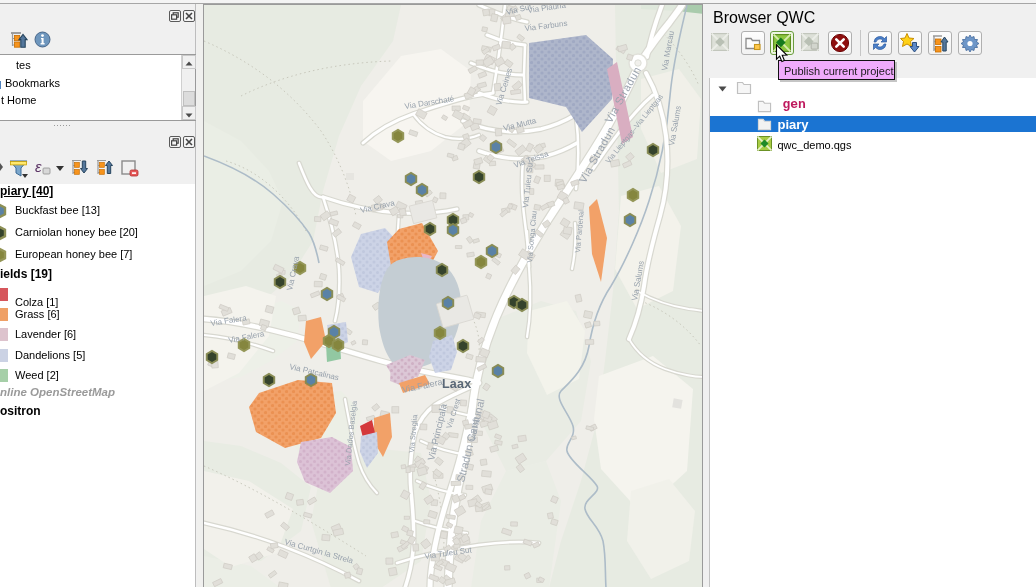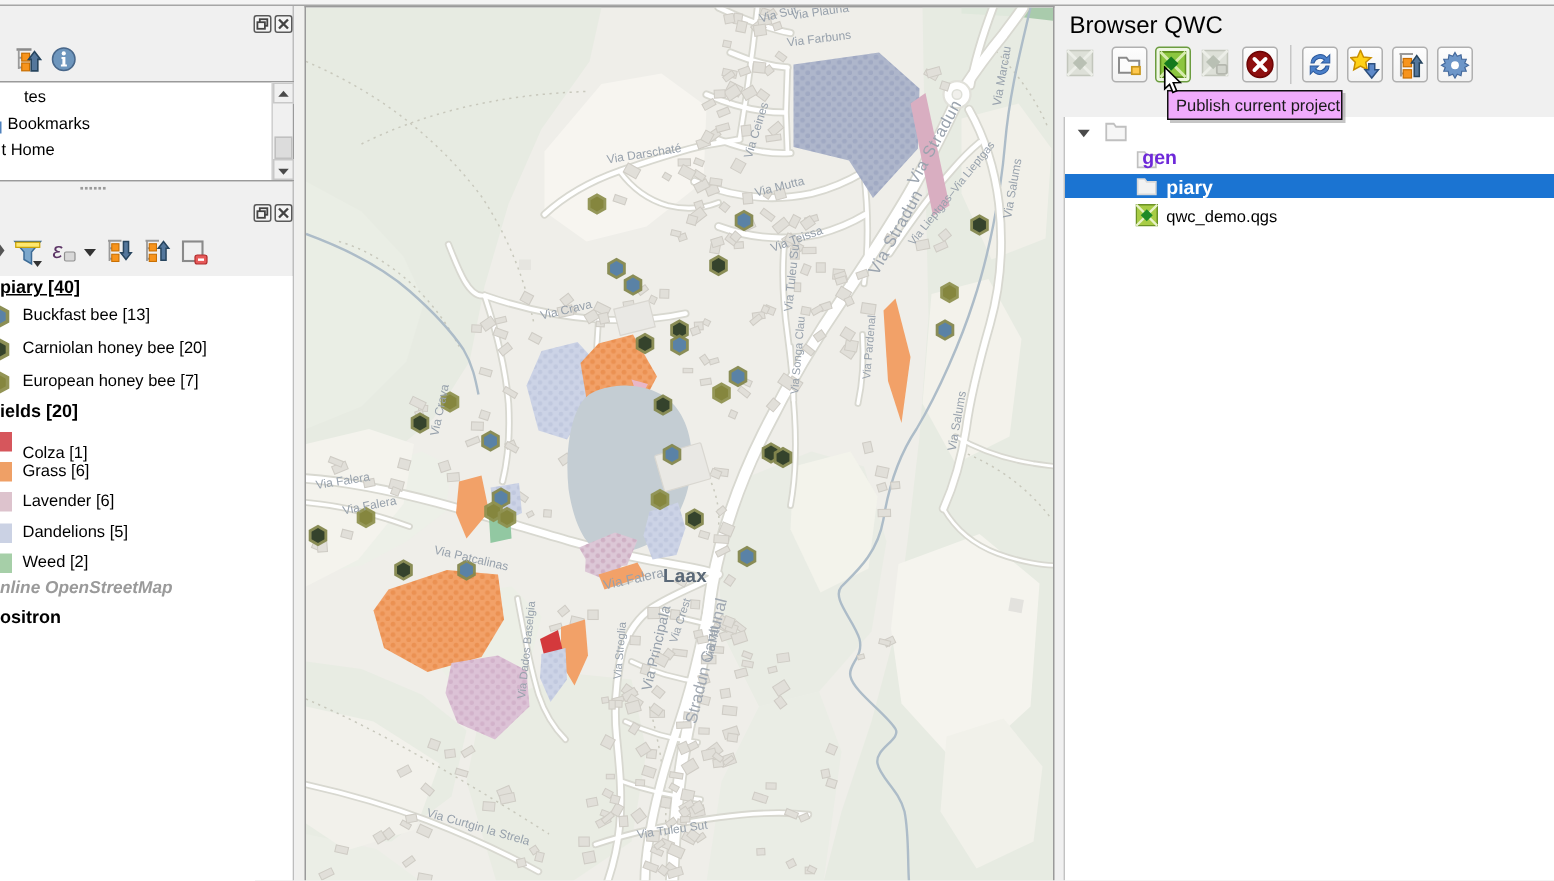--- a/index.html
+++ b/index.html
@@ -99,21 +99,21 @@
     <rect x="122" y="6" width="13" height="13" fill="none" stroke="#8a8a8a" stroke-width="1.4"></rect>
     <rect x="130" y="15" width="8" height="6" rx="1.5" fill="#e65959" stroke="#b02e2e" stroke-width="0.8"></rect>
     <rect x="132" y="17.3" width="4" height="1.6" fill="#fff"></rect>
   </svg>
 
   <div class="abs" style="left:0;top:180px;width:195px;height:403px;background:#fff;">
     <div class="treetxt" style="left:0;top:0px;font-weight:bold;text-decoration:underline;font-size:12px;">piary [40]</div>
     <div class="treetxt" style="left:15px;top:20px;text-align:right;">Buckfast bee [13]</div>
     <div class="treetxt" style="left:15px;top:42px;">Carniolan honey bee [20]</div>
     <div class="treetxt" style="left:15px;top:64px;">European honey bee [7]</div>
-    <div class="treetxt" style="left:0;top:83px;font-weight:bold;font-size:12px;">ields [20]</div>
+    <div class="treetxt" style="left:0;top:83px;font-weight:bold;font-size:12px;">ields [19]</div>
     <div class="treetxt" style="left:15px;top:112px;">Colza [1]</div>
     <div class="treetxt" style="left:15px;top:124px;">Grass [6]</div>
     <div class="treetxt" style="left:15px;top:144px;">Lavender [6]</div>
     <div class="treetxt" style="left:15px;top:165px;text-align:right;">Dandelions [5]</div>
     <div class="treetxt" style="left:15px;top:185px;">Weed [2]</div>
     <div class="treetxt" style="left:0;top:201.5px;font-weight:bold;font-style:italic;color:#9a9a9a;font-size:11.5px;">nline OpenStreetMap</div>
     <div class="treetxt" style="left:0;top:220px;font-weight:bold;font-size:12px;">ositron</div>
     <svg class="abs" style="left:0;top:19px;" width="10" height="115" viewBox="0 0 10 115">
       <polygon points="0,0 6,3.2 6,9.8 0,13 -6,9.8 -6,3.2" transform="translate(-1,1.5)" fill="#5a82a6" stroke="#8c8f55" stroke-width="2.4"></polygon>
       <polygon points="0,0 6,3.2 6,9.8 0,13 -6,9.8 -6,3.2" transform="translate(-1,23.5)" fill="#35432c" stroke="#8c8f55" stroke-width="2.4"></polygon>
@@ -756,21 +756,21 @@
   <div class="abs" style="left:4.5px;top:74px;width:327.5px;height:509px;background:#fff;border-left:1px solid #c2c2c2;">
     <svg class="abs" style="left:8px;top:7px;" width="10" height="8">
         <polygon points="0.5,1.5 8.5,1.5 4.5,6.5" fill="#4a4a4a"></polygon>
       </svg>
     <svg class="abs" style="left:26px;top:2px;" width="16" height="15" viewBox="0 0 16 15">
         <path d="M1.5,2.5 L6.5,2.5 L8,4.5 L14.5,4.5 L14.5,13.5 L1.5,13.5 Z" fill="#f6f6f6" stroke="#c0c0c0" stroke-width="1.2"></path>
       </svg>
     <svg class="abs" style="left:47px;top:21px;" width="15" height="14" viewBox="0 0 16 15">
         <path d="M1.5,2.5 L6.5,2.5 L8,4.5 L14.5,4.5 L14.5,13.5 L1.5,13.5 Z" fill="#f6f6f6" stroke="#c0c0c0" stroke-width="1.2"></path>
       </svg>
-    <div class="abs" style="left:52px;top:19px;font-size:13px;font-weight:bold;color:#6d28d9;">gen</div>
+    <div class="abs" style="left:73px;top:19px;font-size:13px;font-weight:bold;color:#be185d;font-family:Liberation Mono, monospace;">gen</div>
 
     <div class="abs" style="left:0;top:38px;width:327.5px;height:16px;background:#1b74d2;"></div>
     <svg class="abs" style="left:47px;top:39px;" width="15" height="14" viewBox="0 0 16 15">
         <path d="M1.5,2.5 L6.5,2.5 L8,4.5 L14.5,4.5 L14.5,13.5 L1.5,13.5 Z" fill="#f2f2f2" stroke="#d8d8d8" stroke-width="1.2"></path>
       </svg>
     <div class="abs" style="left:68px;top:39px;font-size:13px;font-weight:bold;color:#fff;">piary</div>
     <svg class="abs" style="left:47px;top:58px;" width="15" height="15" viewBox="0 0 15 15">
       <rect x="0.5" y="0.5" width="14" height="14" fill="#a8cc45" stroke="#6b9225"></rect>
       <path d="M0.5,0.5 L14.5,14.5 M14.5,0.5 L0.5,14.5" stroke="#e8f2c8" stroke-width="1.6"></path>
       <path d="M7.5,3.5 L11.5,7.5 L7.5,11.5 L3.5,7.5 Z" fill="#1e8a28"></path>

